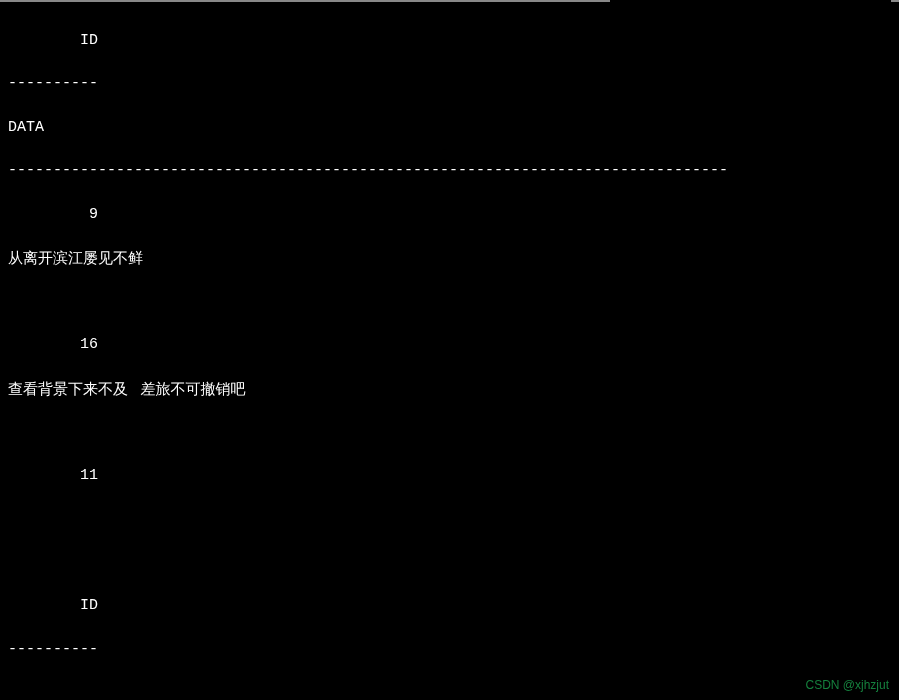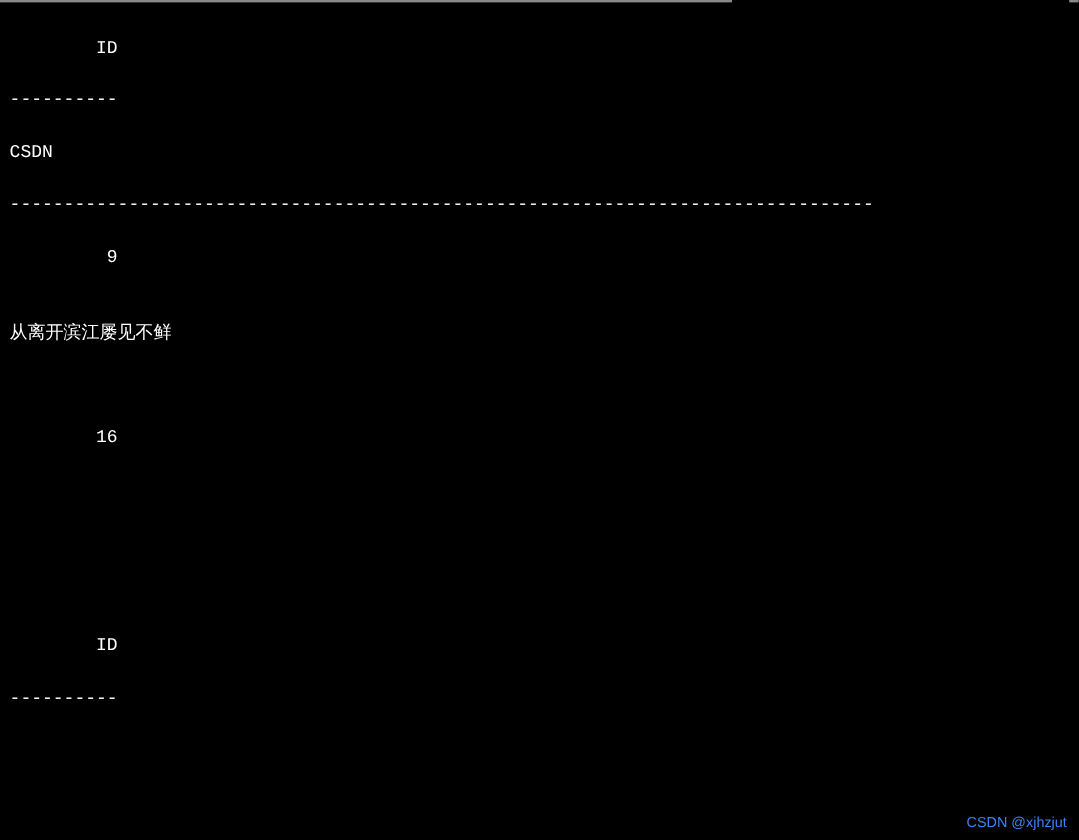--- a/index.html
+++ b/index.html
@@ -40,44 +40,45 @@
       padding-top: 6px;
     }
     .line {
       white-space: pre;
     }
     .watermark {
       position: absolute;
       bottom: 6px;
       right: 10px;
       font-size: 12px;
-      color: #3b82f6;
+      color: #15803d;
       font-family: sans-serif;
     }
     .cjk {
       font-family: "Microsoft YaHei", "SimSun", sans-serif;
-      margin-top: 20px;
     }
   </style>
 </head>
 <body>
 
 <div class="top-border"></div>
 <div class="top-border-right"></div>
 
 <div class="term">
 <div class="line">        <span>ID</span></div>
 <div class="line">----------</div>
-<div class="line">CSDN</div>
+<div class="line">DATA</div>
 <div class="line">--------------------------------------------------------------------------------</div>
 <div class="line">         9</div>
 <div class="line cjk">从离开滨江屡见不鲜</div>
 <div class="line"> </div>
 <div class="line">        16</div>
+<div class="line cjk">查看背景下来不及   差旅不可撤销吧</div>
 <div class="line"> </div>
+<div class="line">        11</div>
 <div class="line"> </div>
 <div class="line"> </div>
 <div class="line">        <span>ID</span></div>
 <div class="line">----------</div>
 
 
 
 
 
 

